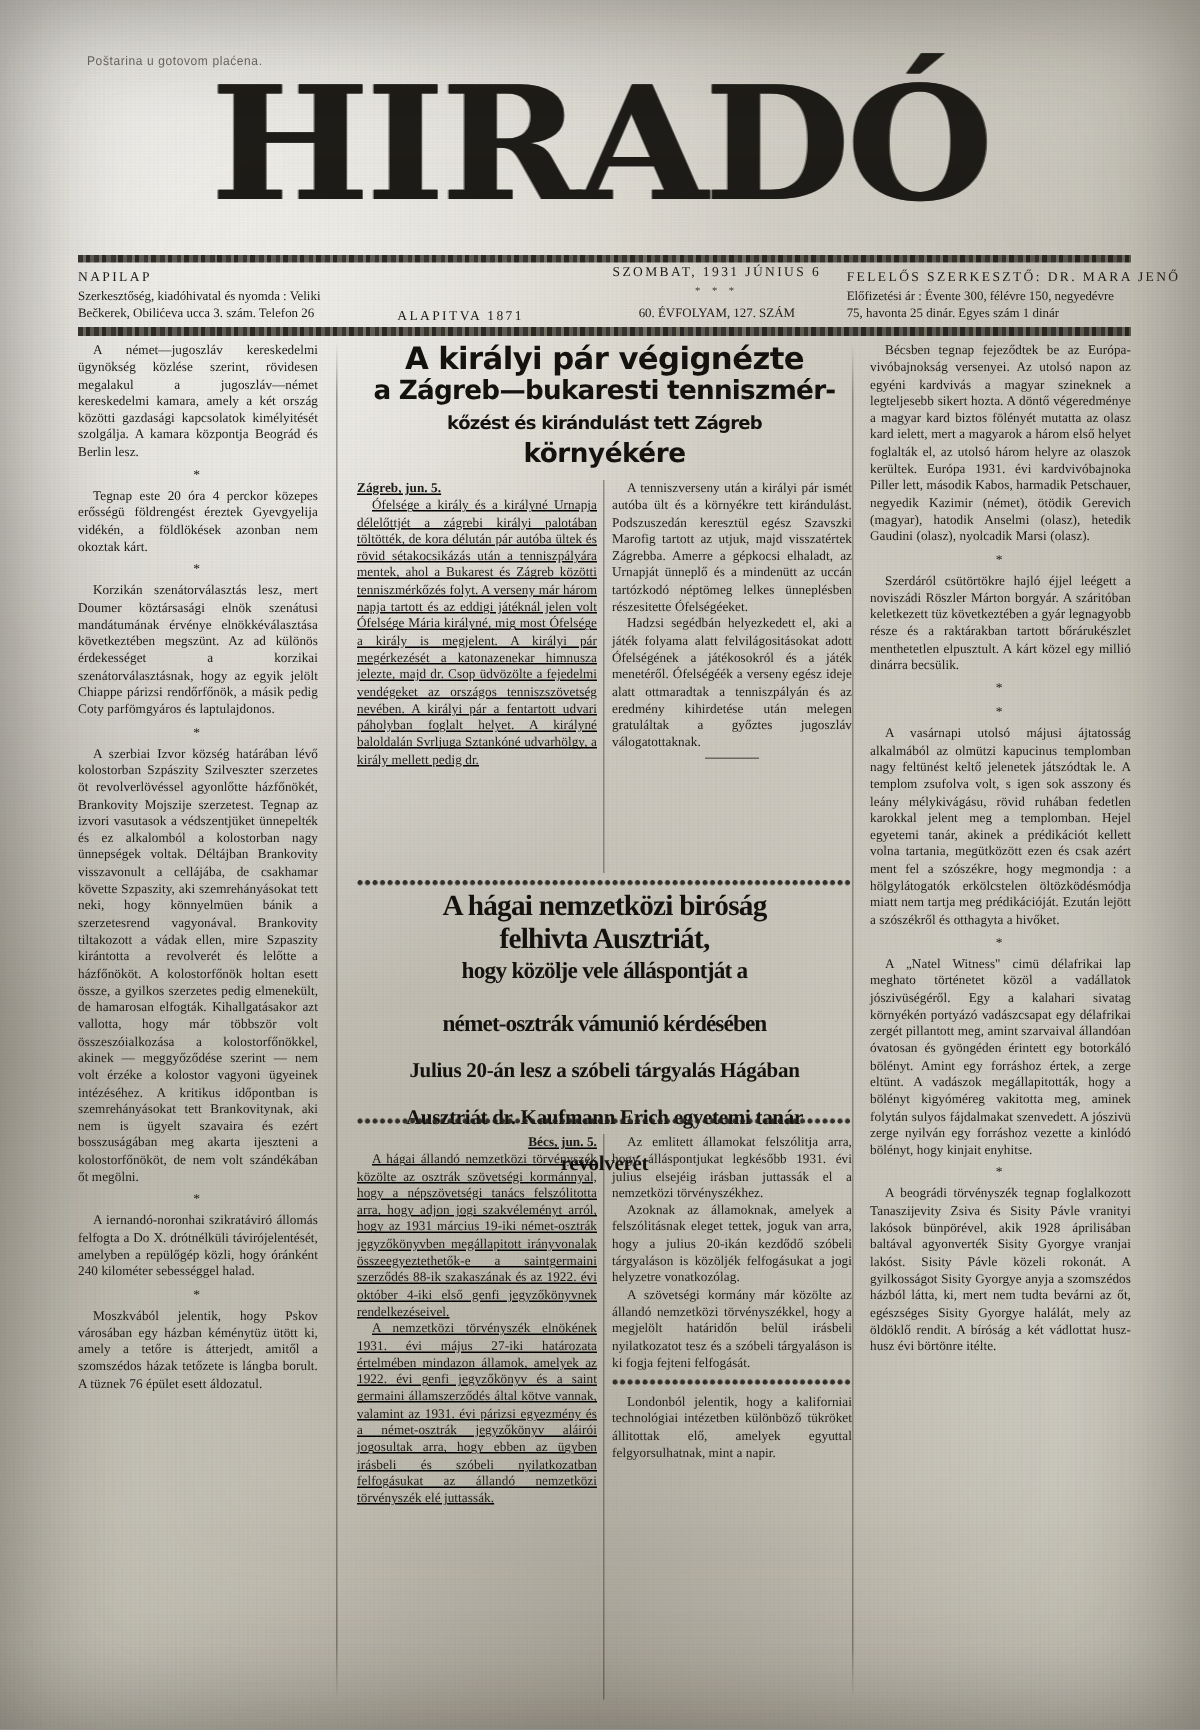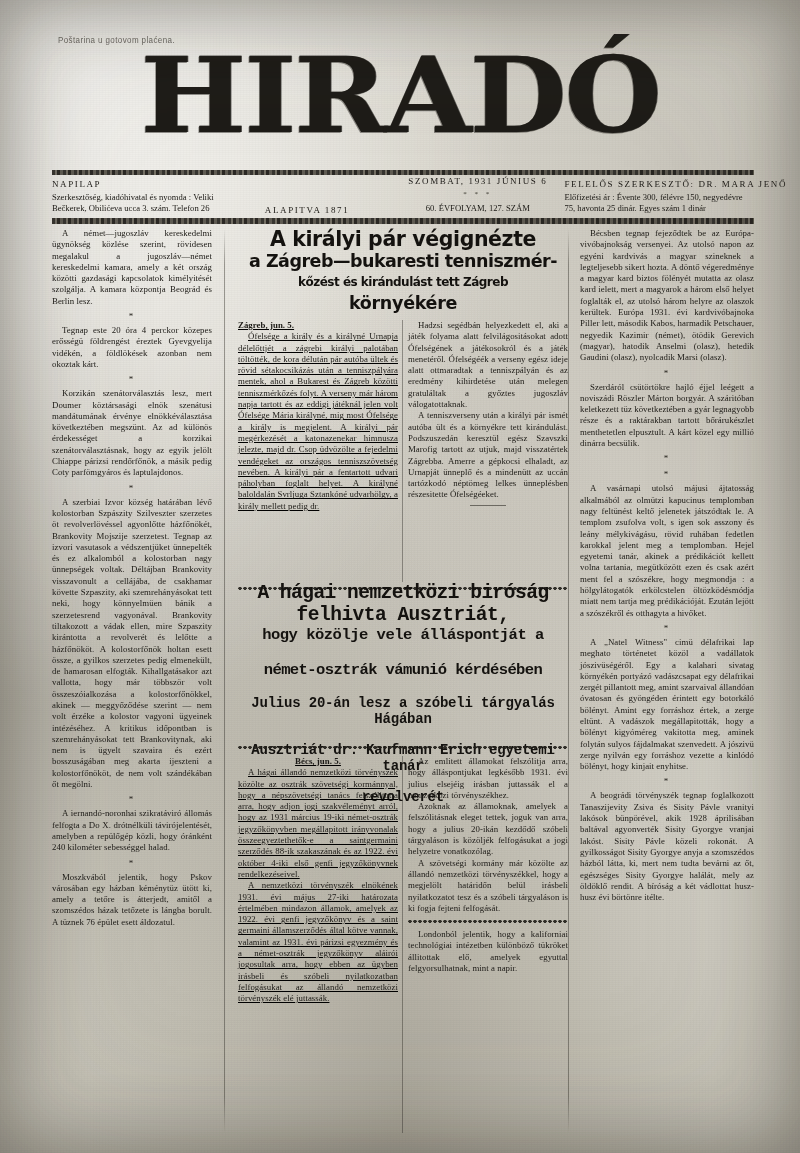--- a/index.html
+++ b/index.html
@@ -173,24 +173,24 @@
   .dotrule {
     height: 5px;
     background-image: radial-gradient(circle at 2px 2.4px, #24221d 1.5px, rgba(0,0,0,0) 1.9px);
     background-size: 5px 5px;
     background-repeat: repeat-x;
     opacity: .9;
   }
 
   .headline-2 {
     position: absolute;
-    left: 186px; top: 354px;
+    left: 186px; top: 366px;
     width: 330px;
     text-align: center;
-    font-family: Liberation Mono, monospace;
+    font-family: Liberation Serif, serif;
     font-weight: 700;
     color: #171512;
   }
   .hl2-l1 { font-size: 19.5px; line-height: 22px; letter-spacing: -.5px; }
   .hl2-l2 { font-size: 19.5px; line-height: 22px; letter-spacing: -.5px; }
   .hl2-l3 { font-size: 15.5px; line-height: 19px; letter-spacing: -.5px; }
   .hl2-l4 { font-size: 15.5px; line-height: 19px; letter-spacing: -.6px; margin-top: 16px; }
   .hl2-sub { font-size: 14px; line-height: 16px; letter-spacing: -.2px; margin-top: 15px; }
 
   .two-sub {
@@ -283,22 +283,22 @@
       <div class="inner-div" style="top:0; height:262px;"></div>
 
       <div class="sub-col a">
         <p class="body noindent">
           <span class="dateline">Zágreb, jun. 5.</span>
         </p>
         <p class="body">Ófelsége a király és a királyné Urnapja délelőttjét a zágrebi királyi palotában töltötték, de kora délután pár autóba ültek és rövid sétakocsikázás után a tenniszpályára mentek, ahol a Bukarest és Zágreb közötti tenniszmérkőzés folyt. A verseny már három napja tartott és az eddigi játéknál jelen volt Ófelsége Mária királyné, mig most Ófelsége a király is megjelent. A királyi pár megérkezését a katonazenekar himnusza jelezte, majd dr. Csop üdvözölte a fejedelmi vendégeket az országos tenniszszövetség nevében. A királyi pár a fentartott udvari páholyban foglalt helyet. A királyné baloldalán Svrljuga Sztankóné udvarhölgy, a király mellett pedig dr.</p>
       </div>
 
       <div class="sub-col b">
+        <p class="body">A tenniszverseny után a királyi pár ismét autóba ült és a környékre tett kirándulást. Podszuszedán keresztül egész Szavszki Marofig tartott az utjuk, majd visszatértek Zágrebba. Amerre a gépkocsi elhaladt, az Urnapját ünneplő és a mindenütt az uccán tartózkodó néptömeg lelkes ünneplésben részesitette Ófelségéeket.</p>
         <p class="body">Hadzsi segédbán helyezkedett el, aki a játék folyama alatt felvilágositásokat adott Ófelségének a játékosokról és a játék menetéről. Ófelségéék a verseny egész ideje alatt ottmaradtak a tenniszpályán és az eredmény kihirdetése után melegen gratuláltak a győztes jugoszláv válogatottaknak.</p>
-        <p class="body">A tenniszverseny után a királyi pár ismét autóba ült és a környékre tett kirándulást. Podszuszedán keresztül egész Szavszki Marofig tartott az utjuk, majd visszatértek Zágrebba. Amerre a gépkocsi elhaladt, az Urnapját ünneplő és a mindenütt az uccán tartózkodó néptömeg lelkes ünneplésben részesitette Ófelségéeket.</p>
         <div class="rule-thin"></div>
       </div>
     </div>
 
     <div class="dotrule" style="position:absolute; left:186px; top:358px; width:330px;"></div>
 
     <div class="headline-2">
       <div class="hl2-l1">A hágai nemzetközi biróság</div>
       <div class="hl2-l2">felhivta Ausztriát,</div>
       <div class="hl2-l3">hogy közölje vele álláspontját a</div>
@@ -307,21 +307,21 @@
       <div class="hl2-sub">Ausztriát dr. Kaufmann Erich egyetemi tanár</div>
       <div class="hl2-sub">revolverét</div>
     </div>
 
     <div class="dotrule" style="position:absolute; left:186px; top:517px; width:330px;"></div>
 
     <div class="two-sub" style="top:528px; height:377px;">
       <div class="inner-div" style="top:0; height:377px;"></div>
 
       <div class="sub-col a">
-        <p class="body noindent" style="text-align:center;">
+        <p class="body noindent" style="text-align:right;">
           <span class="dateline">Bécs, jun. 5.</span>
         </p>
         <p class="body">A hágai állandó nemzetközi törvényszék közölte az osztrák szövetségi kormánnyal, hogy a népszövetségi tanács felszólitotta arra, hogy adjon jogi szakvéleményt arról, hogy az 1931 március 19-iki német-osztrák jegyzőkönyvben megállapitott irányvonalak összeegyeztethetők-e a saintgermaini szerződés 88-ik szakaszának és az 1922. évi október 4-iki első genfi jegyzőkönyvnek rendelkezéseivel.</p>
         <p class="body">A nemzetközi törvényszék elnökének 1931. évi május 27-iki határozata értelmében mindazon államok, amelyek az 1922. évi genfi jegyzőkönyv és a saint germaini államszerződés által kötve vannak, valamint az 1931. évi párizsi egyezmény és a német-osztrák jegyzőkönyv aláirói jogosultak arra, hogy ebben az ügyben irásbeli és szóbeli nyilatkozatban felfogásukat az állandó nemzetközi törvényszék elé juttassák.</p>
       </div>
 
       <div class="sub-col b">
         <p class="body">Az emlitett államokat felszólitja arra, hogy álláspontjukat legkésőbb 1931. évi julius elsejéig irásban juttassák el a nemzetközi törvényszékhez.</p>
         <p class="body">Azoknak az államoknak, amelyek a felszólitásnak eleget tettek, joguk van arra, hogy a julius 20-ikán kezdődő szóbeli tárgyaláson is közöljék felfogásukat a jogi helyzetre vonatkozólag.</p>
         <p class="body">A szövetségi kormány már közölte az állandó nemzetközi törvényszékkel, hogy a megjelölt határidőn belül irásbeli nyilatkozatot tesz és a szóbeli tárgyaláson is ki fogja fejteni felfogását.</p>

